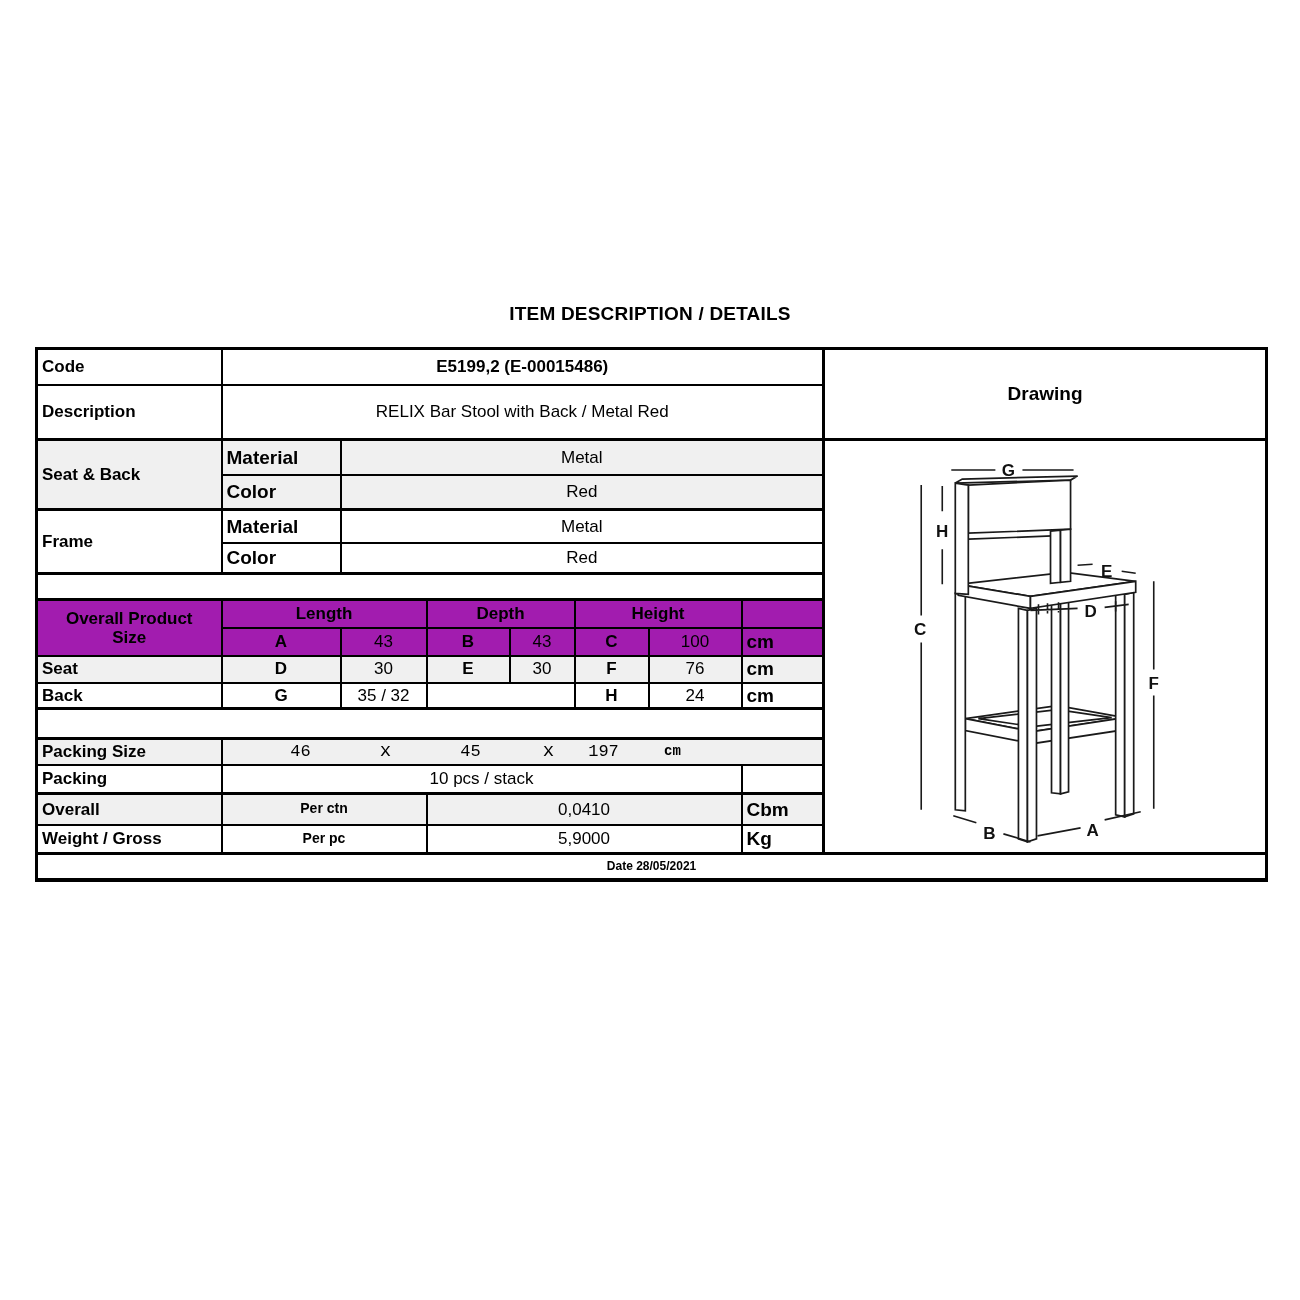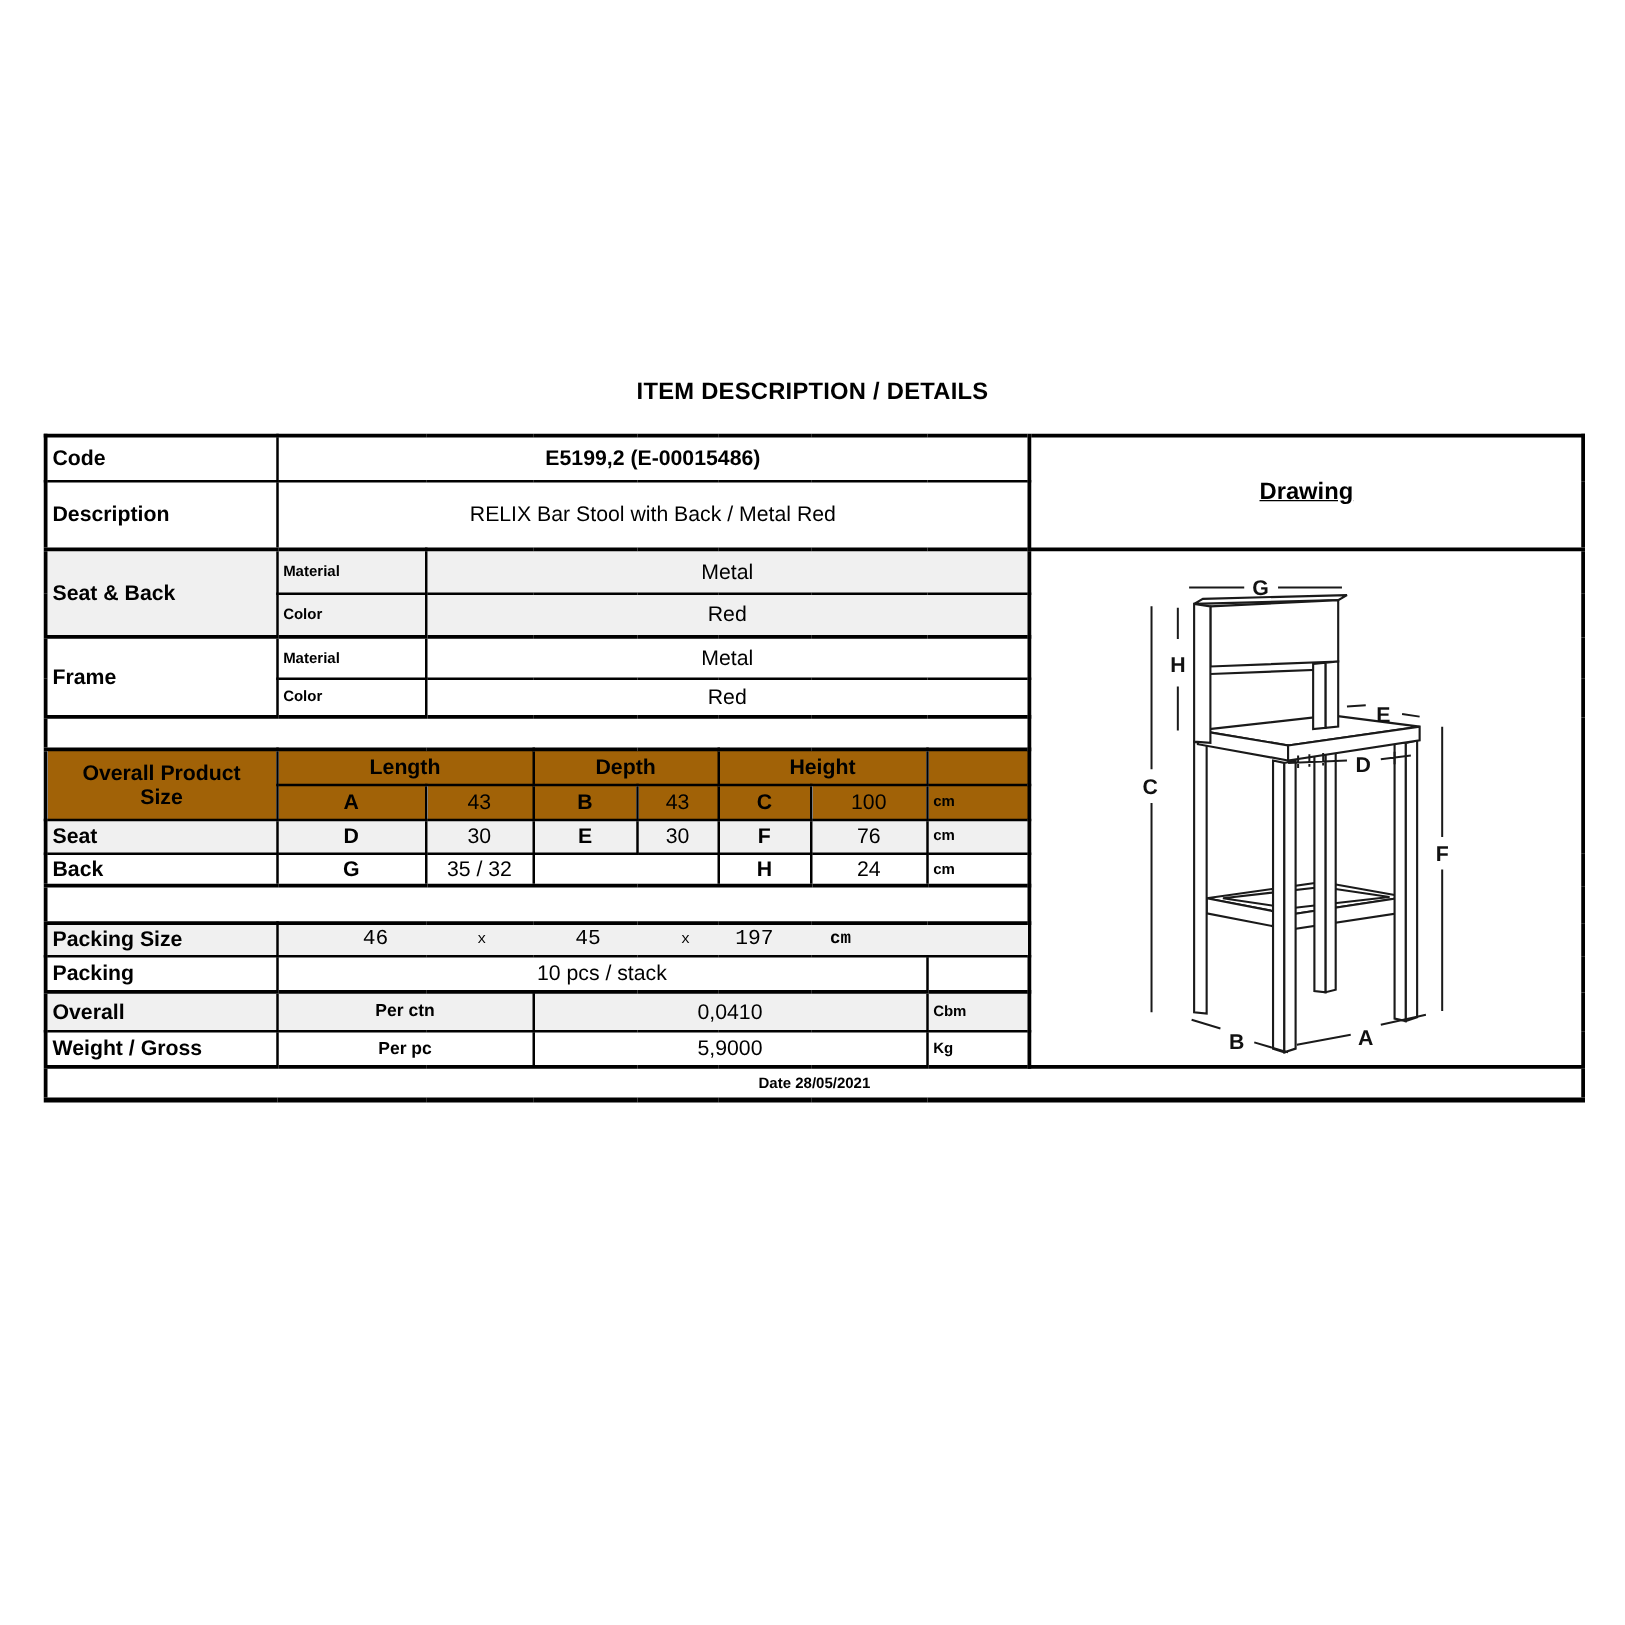--- a/index.html
+++ b/index.html
@@ -18,33 +18,33 @@
     border:3px solid #000; border-bottom-width:4px;
   }
   td {
     border:2px solid #000; padding:0; margin:0;
     text-align:center; vertical-align:middle;
     font-size:17px; line-height:1.12; overflow:hidden;
     font-weight:400; white-space:nowrap;
   }
   .lt  { text-align:left; padding-left:4px; }
   .b   { font-weight:700; }
-  .s15 { font-size:12px; }
+  .s15 { font-size:19px; }
   .s14 { font-size:14px; }
   .s16 { font-size:12px; }
-  .yl  { background:#a16207; }
+  .yl  { background:#a21caf; }
   .gy  { background:#F0F0F0; }
   .bb3 { border-bottom-width:3px; }
   .bl3 { border-left-width:3px; }
   tr.r1{height:36px} tr.r2{height:55px} tr.r3{height:35px} tr.r4{height:35px}
   tr.r5{height:33px} tr.r6{height:31px} tr.r7{height:26px} tr.r8{height:28px}
   tr.r9{height:28px} tr.r10{height:27px} tr.r11{height:26px} tr.r12{height:30px}
   tr.r13{height:26px} tr.r14{height:29px} tr.r15{height:31px} tr.r16{height:29px}
   tr.r17{height:26px}
-  .drawhead { font-size:19px; font-weight:700;text-decoration:underline; }
+  .drawhead { font-size:19px; font-weight:700; }
   .drawcell { padding:0; }
   .drawcell svg { display:block; width:100%; height:100%; }
   td.rel { position:relative; }
   .ps { position:absolute; top:50%; transform:translate(-50%,-50%);font-family:Liberation Mono, monospace; }
   svg .ln   { stroke:#1a1a1a; stroke-width:1.7; fill:none; }
   svg .w    { stroke:#1a1a1a; stroke-width:1.7; fill:#ffffff; }
   svg .dim  { stroke:#1a1a1a; stroke-width:1.6; fill:none; }
   svg text.dl { font-family:"Liberation Sans", sans-serif; font-size:17px; font-weight:700; fill:#111; text-anchor:middle; }
 </style>
 </head>

